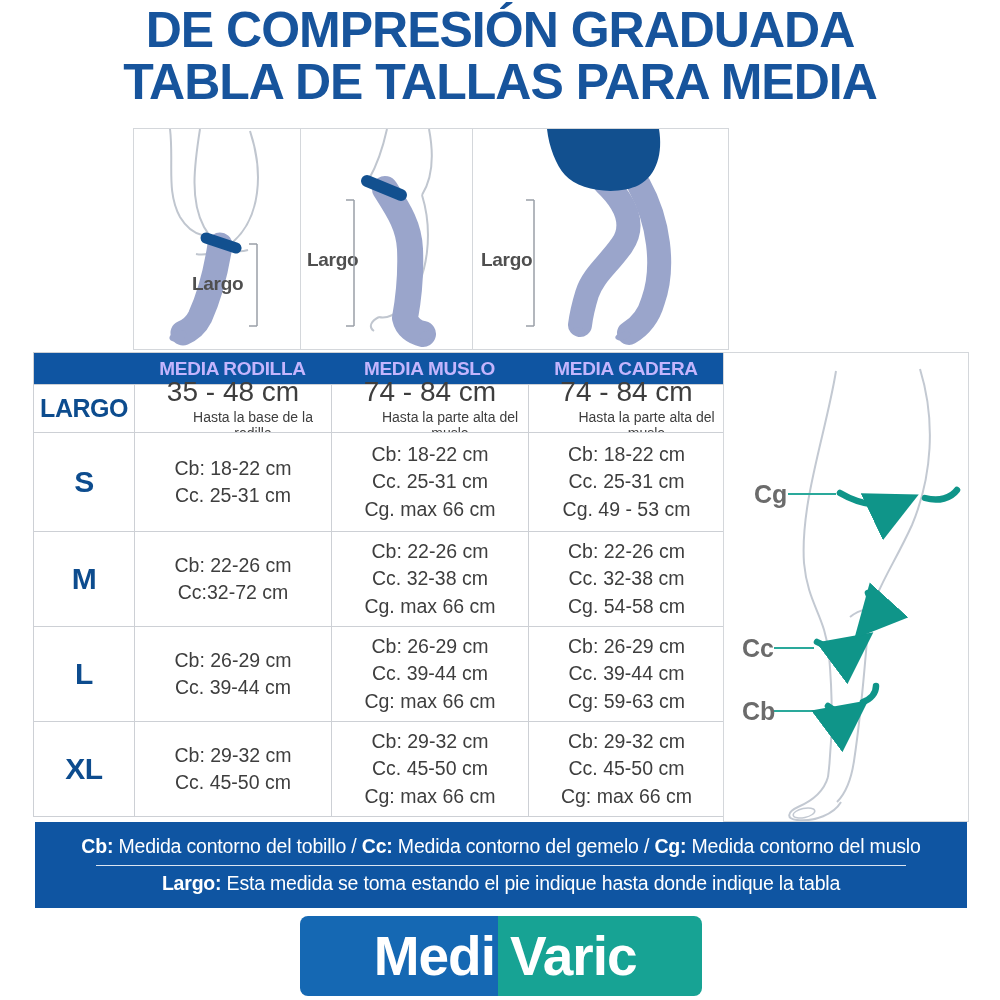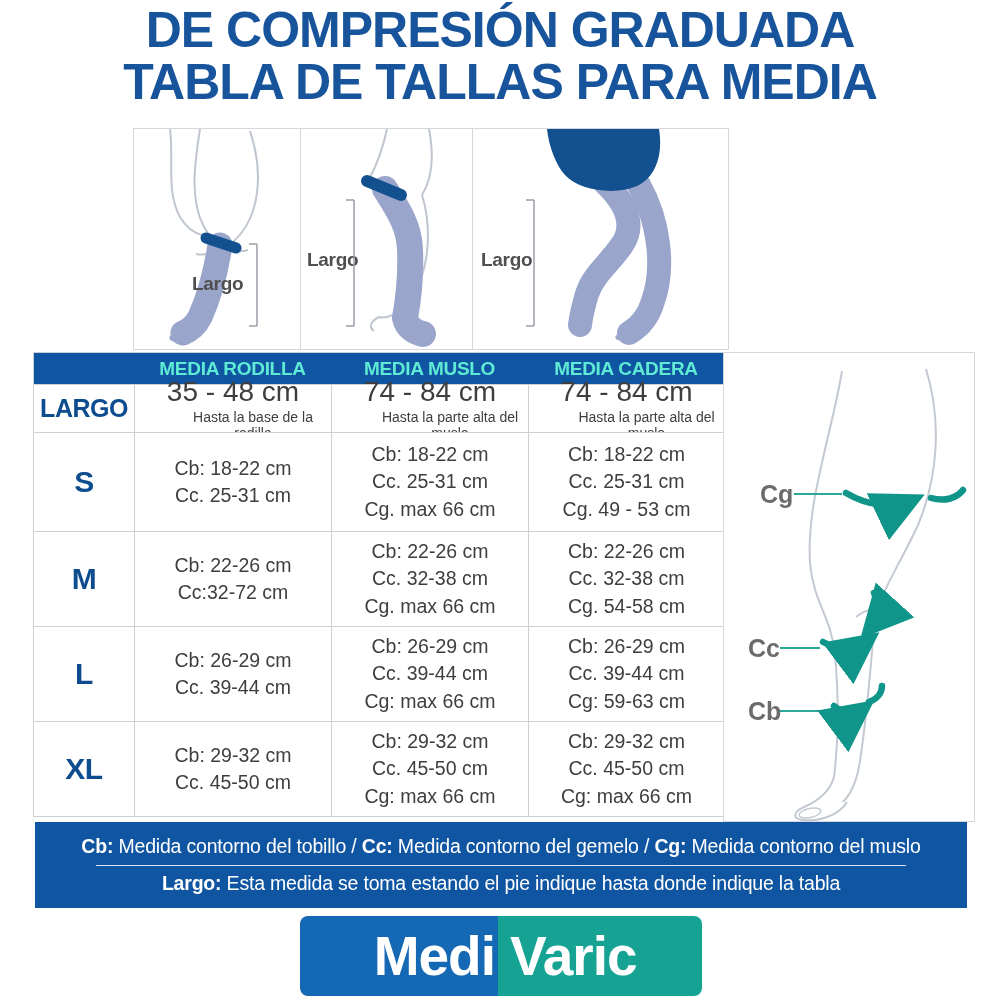--- a/index.html
+++ b/index.html
@@ -14,35 +14,35 @@
   .illu{position:absolute;top:128px;height:220px;border:1px solid #d4d7db;background:#fff;}
   .illu svg{position:absolute;left:0;top:0;}
   .largo-label{position:absolute;font-size:19px;font-weight:700;color:#4f4f4f;letter-spacing:-0.3px;}
   .bracket{position:absolute;}
 
   
   .table{position:absolute;left:33px;top:352px;width:690px;display:grid;
          grid-template-columns:100px 197px 197px 196px;
          grid-template-rows:31px 48px 99px 95px 95px 95px;
          border:1px solid #cdd0d5;background:#fff;box-sizing:content-box;}
-  .th{background:#0f55a2;color:#5eead4;font-weight:700;font-size:19px;letter-spacing:-0.3px;
+  .th{background:#0f55a2;color:#c4b5fd;font-weight:700;font-size:19px;letter-spacing:-0.3px;
       display:flex;align-items:center;justify-content:center;}
   .tcell{border-left:1px solid #cdd0d5;border-top:1px solid #cdd0d5;display:flex;
          flex-direction:column;align-items:center;justify-content:center;
          color:#3e3e3e;text-align:center;background:#fff;}
   .c0{border-left:none;}
   .size-label{font-size:30px;font-weight:700;color:#0d4c8e;letter-spacing:-0.5px;}
   .largo-word{font-size:25px;font-weight:700;color:#0d4c8e;letter-spacing:-0.5px;}
   .range{font-size:28px;}
   .note{font-size:14px;margin-top:1px;padding-left:40px;}
   .dline{font-size:19.5px;line-height:1.4;}
 
   
   .diagram{position:absolute;left:723px;top:352px;width:244px;height:468px;
-           border:1px solid #d4d7db;background:#fff;padding-left:6px;}
+           border:1px solid #d4d7db;background:#fff;}
 
   
   .footnote{position:absolute;left:35px;top:822px;width:932px;height:86px;background:#0f55a2;
             color:#fff;display:flex;flex-direction:column;align-items:center;justify-content:center;}
   .fn-line{white-space:nowrap;font-size:19.5px;letter-spacing:-0.2px;}
   .fn-line b{font-weight:700;}
   .fn-divider{width:810px;height:1px;background:rgba(255,255,255,0.85);margin:7px 0 6px 0;}
 
   
   .logo{position:absolute;left:300px;top:916px;width:402px;height:80px;border-radius:8px;

